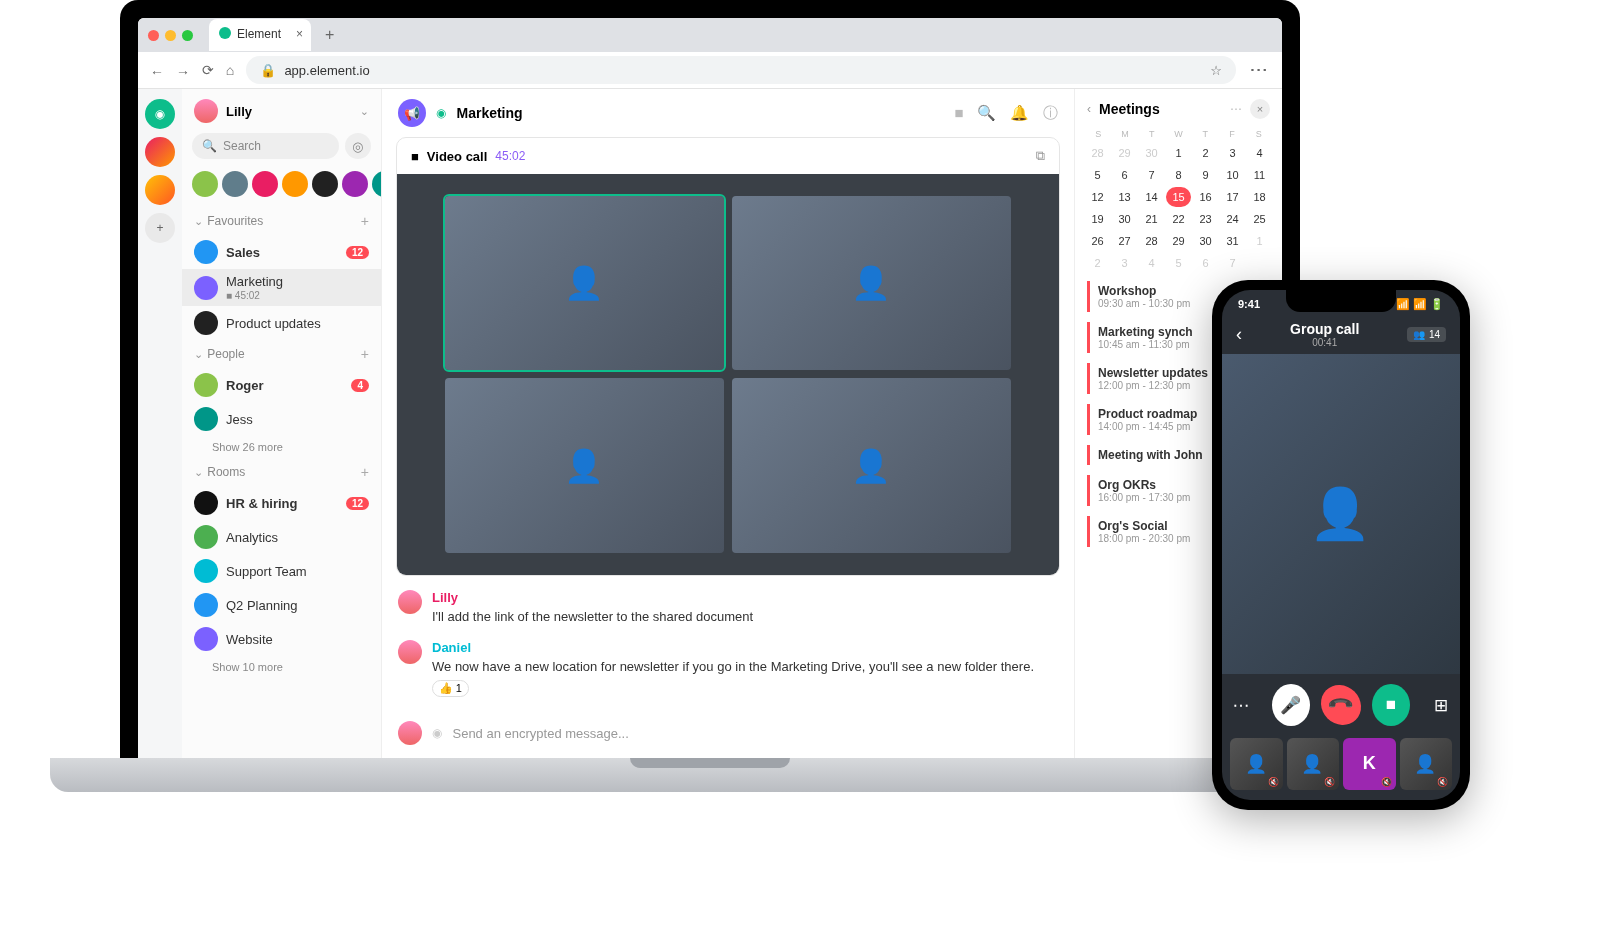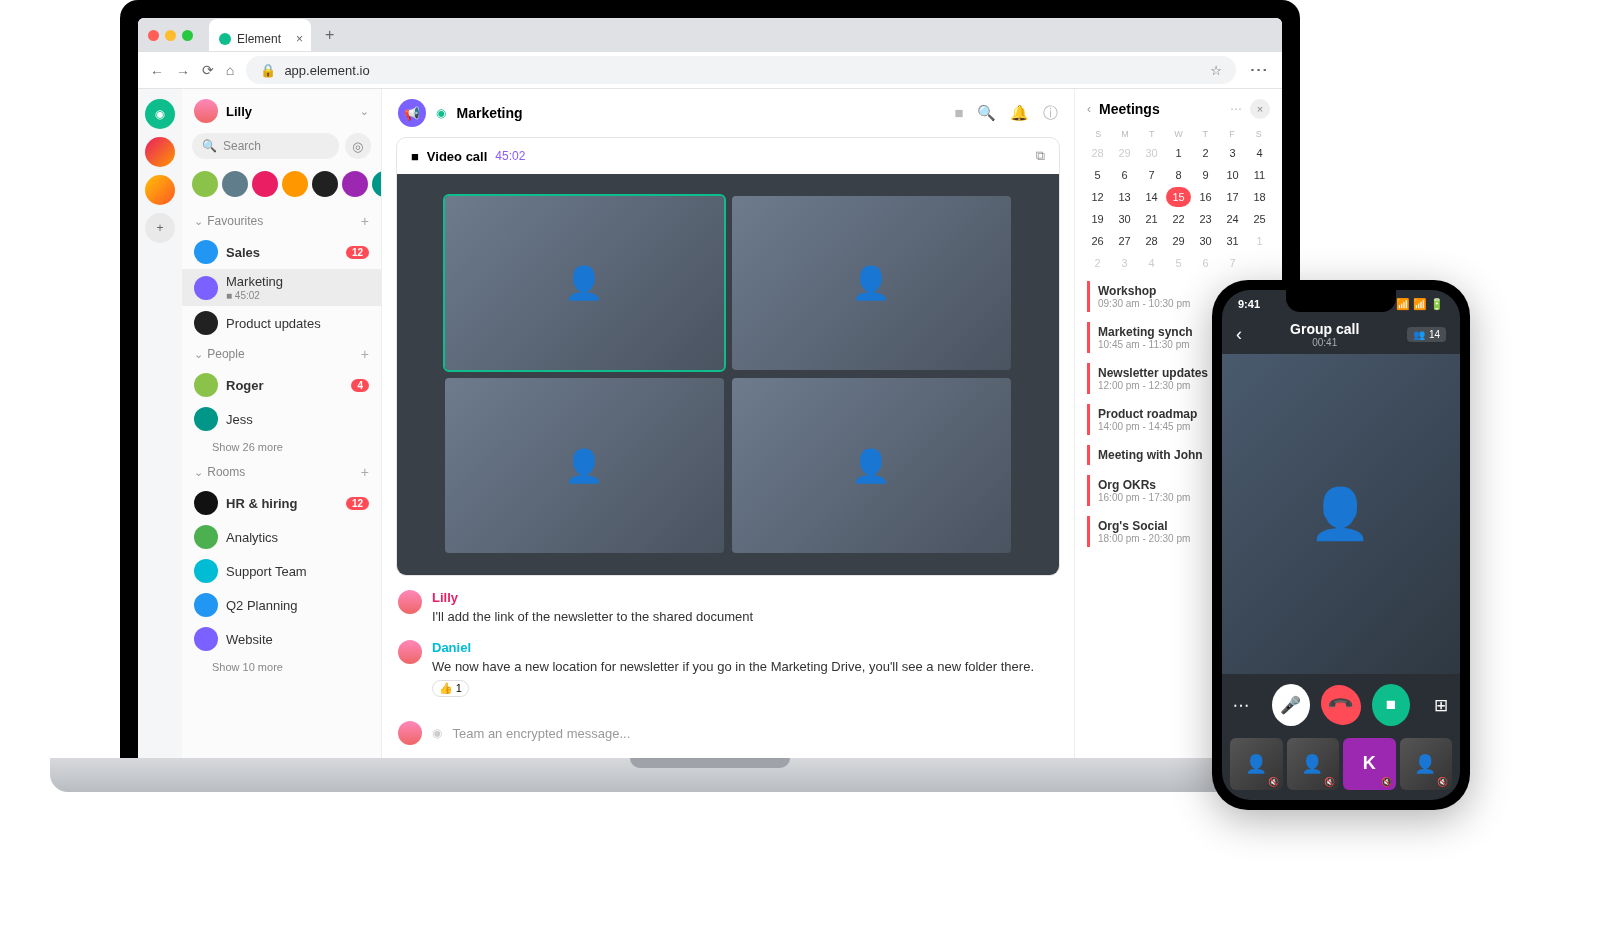--- a/index.html
+++ b/index.html
@@ -10,21 +10,21 @@
 .laptop-screen { background: #000; border-radius: 18px 18px 0 0; padding: 18px 18px 0 18px; }
 .laptop-inner { background: #fff; border-radius: 6px 6px 0 0; overflow: hidden; height: 740px; }
 .laptop-base { height: 34px; background: linear-gradient(#d7d9dc, #b9bcc1); border-radius: 0 0 18px 18px; margin: 0 -70px; position: relative; }
 .laptop-base::before { content: ''; position: absolute; left: 50%; transform: translateX(-50%); top: 0; width: 160px; height: 10px; background: #9fa3a9; border-radius: 0 0 10px 10px; }
 
 
 .chrome { border-bottom: 1px solid #e3e3e3; }
 .tabs { display: flex; align-items: center; background: #dfe1e5; height: 34px; padding-left: 10px; gap: 6px; }
 .tl { display: flex; gap: 6px; margin-right: 10px; }
 .tl span { width: 11px; height: 11px; border-radius: 50%; }
-.tab { background: #fff; height: 32px; display: flex; align-items: center; padding: 8px 30px 0 10px; border-radius: 8px 8px 0 0; font-size: 12px; color: #333; gap: 6px; position: relative; }
+.tab { background: #fff; height: 32px; display: flex; align-items: flex-start; padding: 8px 30px 0 10px; border-radius: 8px 8px 0 0; font-size: 12px; color: #333; gap: 6px; position: relative; }
 .tab-close { position: absolute; right: 8px; color: #666; font-size: 12px; }
 .new-tab { color: #666; font-size: 16px; padding: 0 8px; }
 .addr { display: flex; align-items: center; height: 36px; padding: 0 12px; gap: 12px; background: #fff; }
 .nav-ico { color: #666; font-size: 14px; }
 .url-bar { flex: 1; background: #f1f3f4; border-radius: 18px; height: 28px; display: flex; align-items: center; padding: 0 14px; font-size: 13px; color: #333; gap: 8px; }
 .url-star { margin-left: auto; color: #666; }
 .menu-dots { color: #666; font-size: 18px; writing-mode: vertical-lr; }
 
 
 .app { display: flex; height: calc(100% - 70px); }
@@ -319,21 +319,21 @@
               </div>
               <div class="msg">
                 <span class="avatar" style="background: linear-gradient(rgb(255, 136, 187), rgb(238, 102, 102));"></span>
                 <div class="msg-body"><div class="sender teal">Daniel</div><div class="msg-text">We now have a new location for newsletter if you go in the Marketing Drive, you'll see a new folder there.</div><span class="react">👍 1</span></div>
               </div>
             </div>
 
           <div class="composer">
             <span class="avatar" style="background:linear-gradient(#f8b,#e66)"></span>
             <span class="verified" style="color:#ccc">◉</span>
-            <span>Team an encrypted message...</span>
+            <span>Send an encrypted message...</span>
           </div>
         </div>
 
         <div class="rpanel">
           <div class="rp-hdr">
             <span style="color:#999">‹</span>
             <span class="rp-title">Meetings</span>
             <span class="rp-dots">⋯</span>
             <span class="rp-close">×</span>
           </div>

